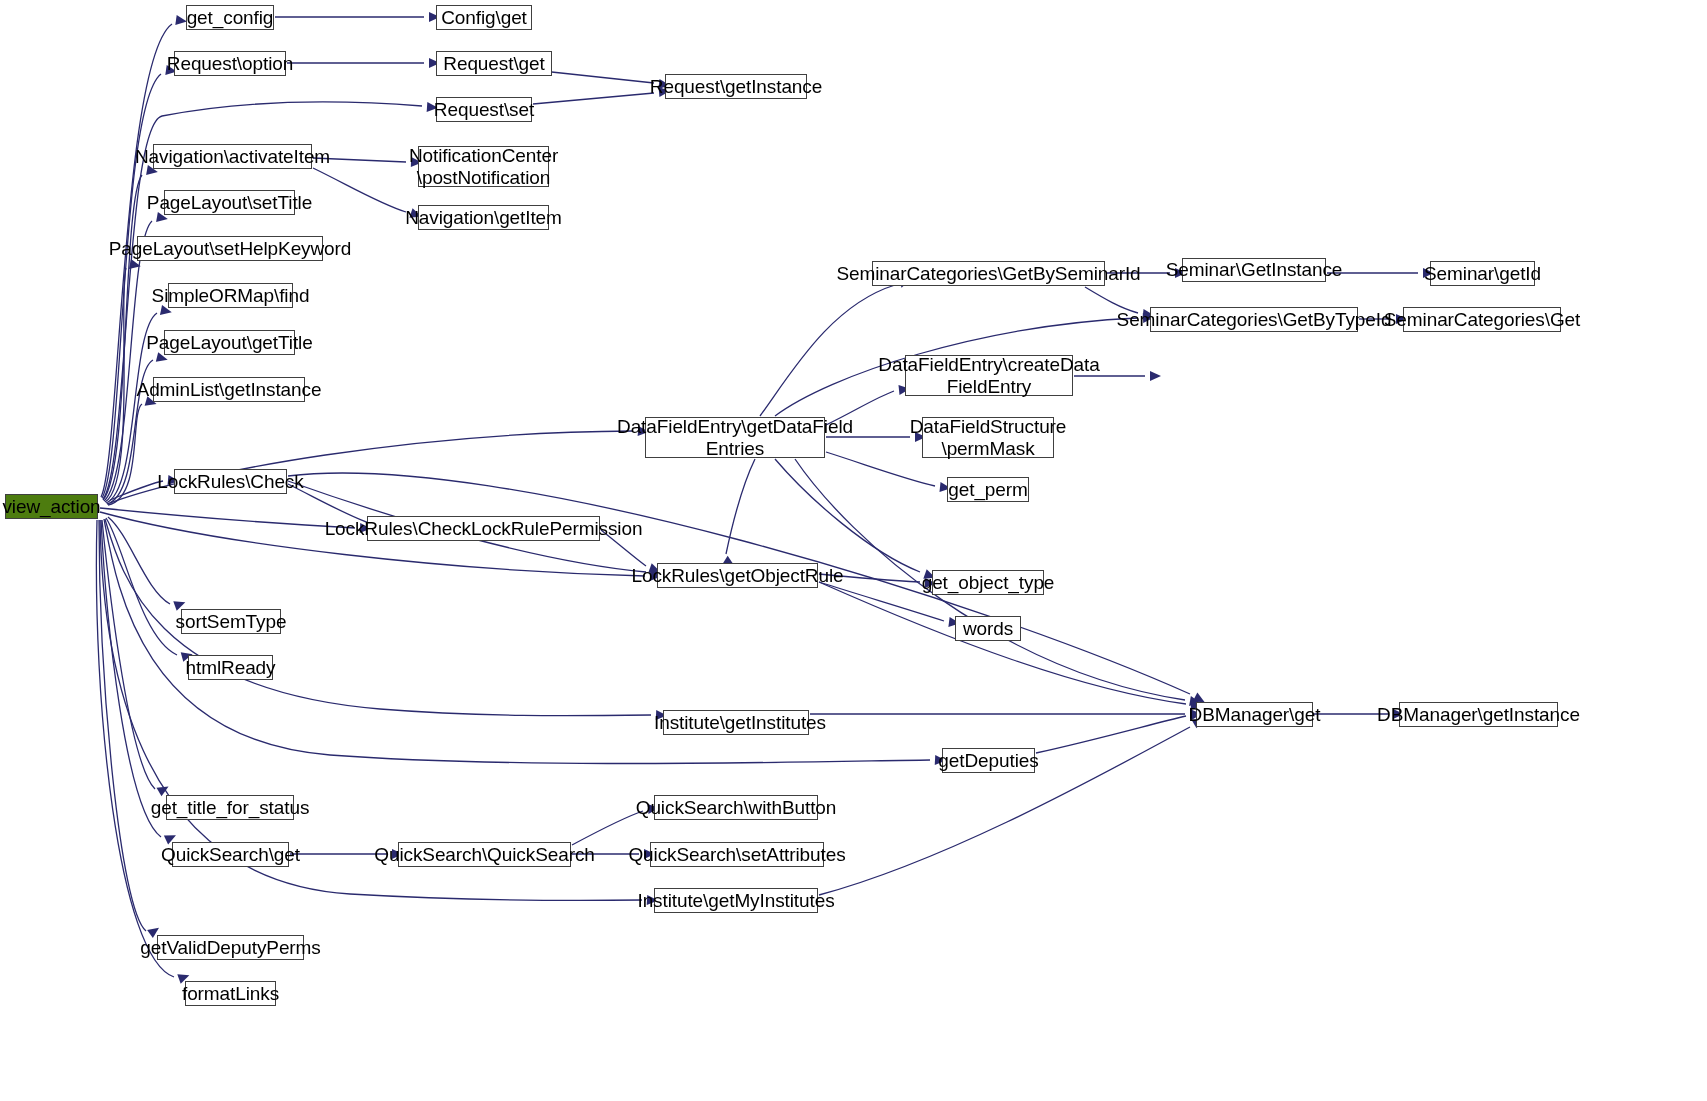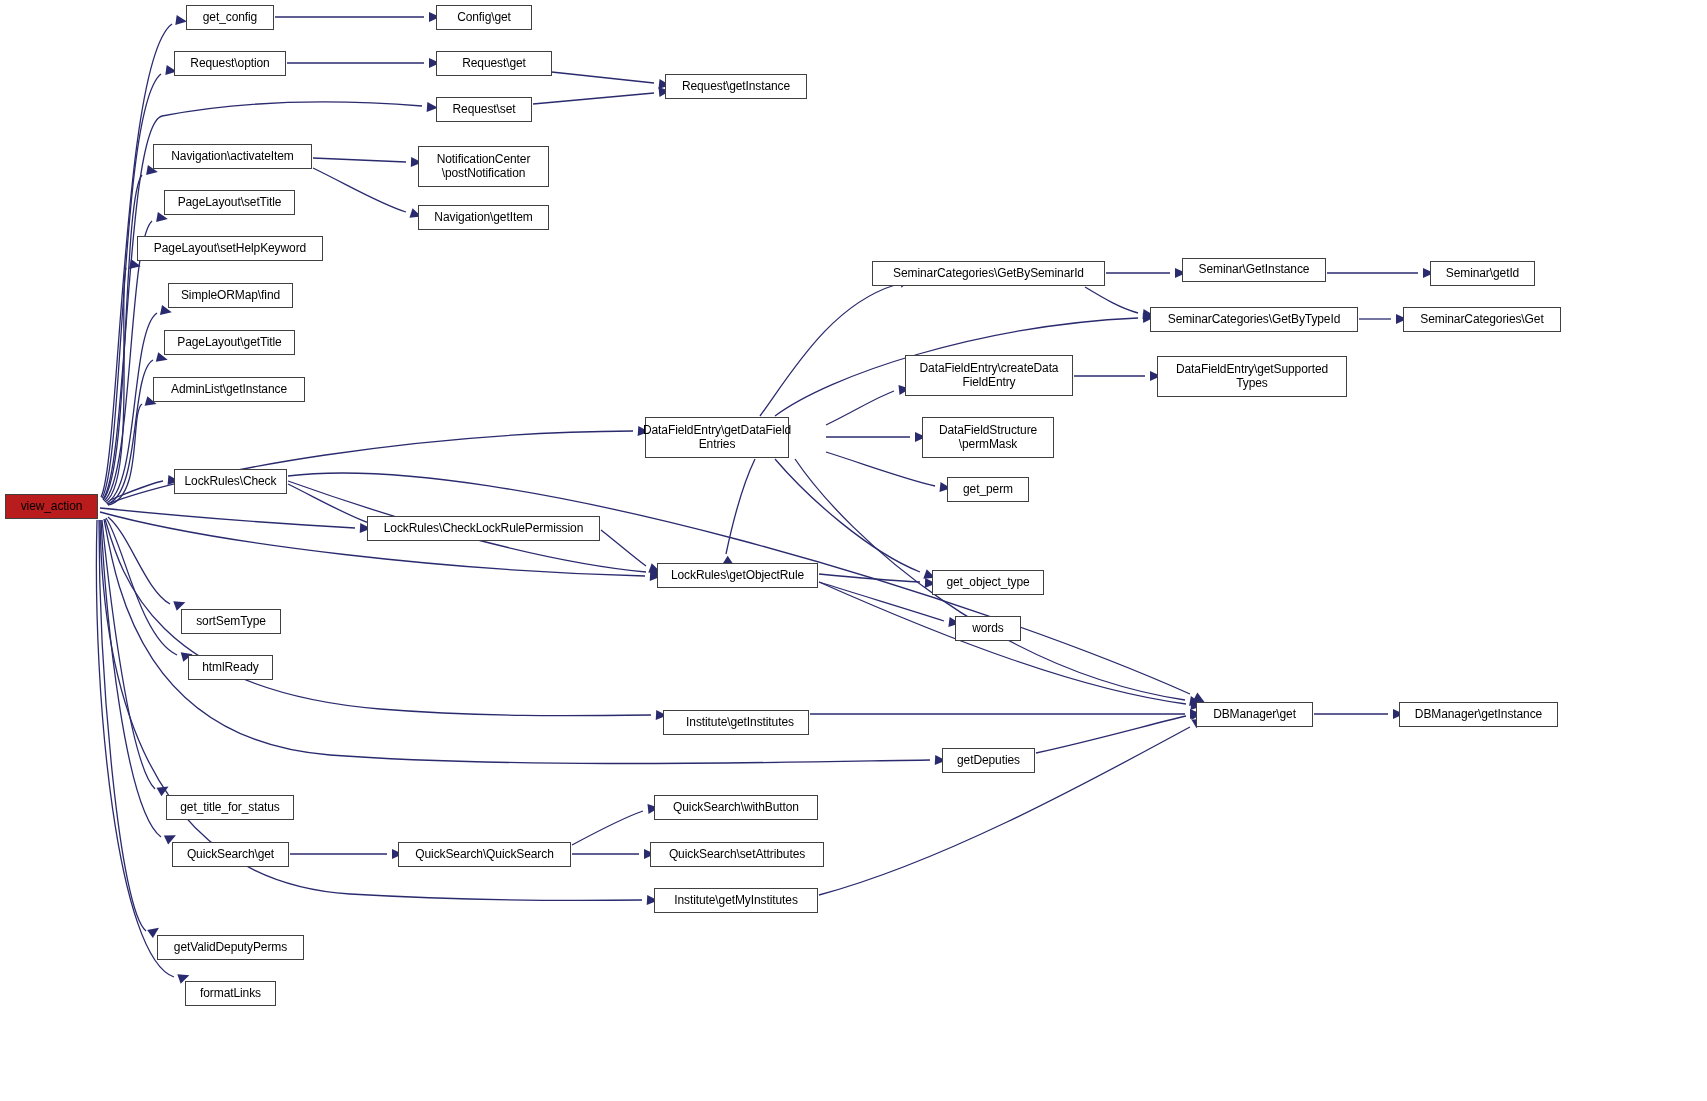--- a/index.html
+++ b/index.html
@@ -23,32 +23,32 @@
     width: 1707px;
     height: 1101px;
     pointer-events: none;
   }
   .node {
     position: absolute;
     box-sizing: border-box;
     border: 1px solid #404040;
     background: #ffffff;
     color: #000000;
-    font-size: 12px;
+    font-size: 19px;
     line-height: 1.12;
     display: flex;
     align-items: center;
     justify-content: center;
     text-align: center;
     white-space: pre-line;
     letter-spacing: -0.1px;
     z-index: 5;
   }
   .node.root {
-    background: #b91c1c;
+    background: #4d7c0f;
     border: 1px solid #404040;
   }
 </style>
 </head>
 <body>
 
 <div id="graph-root">
   <svg id="edge-layer" viewBox="0 0 1707 1101" xmlns="http://www.w3.org/2000/svg">
       <path d="M101,497 C120,460 122,60 172,24" fill="none" stroke="#2a2a6e" stroke-width="1.3"></path>
       <polygon points="0,-5 11,0 0,5" fill="#2a2a6e" transform="translate(176,20) rotate(8)"></polygon>
@@ -170,31 +170,29 @@
     <div class="node" style="left: 665px; top: 74px; width: 142px; height: 25px;">Request\getInstance</div>
     <div class="node" style="left: 153px; top: 144px; width: 159px; height: 25px;">Navigation\activateItem</div>
     <div class="node" style="left: 418px; top: 146px; width: 131px; height: 41px;">NotificationCenter
 \postNotification</div>
     <div class="node" style="left: 418px; top: 205px; width: 131px; height: 25px;">Navigation\getItem</div>
     <div class="node" style="left: 164px; top: 190px; width: 131px; height: 25px;">PageLayout\setTitle</div>
     <div class="node" style="left: 137px; top: 236px; width: 186px; height: 25px;">PageLayout\setHelpKeyword</div>
     <div class="node" style="left: 168px; top: 283px; width: 125px; height: 25px;">SimpleORMap\find</div>
     <div class="node" style="left: 164px; top: 330px; width: 131px; height: 25px;">PageLayout\getTitle</div>
     <div class="node" style="left: 153px; top: 377px; width: 152px; height: 25px;">AdminList\getInstance</div>
-    <div class="node" style="left: 645px; top: 417px; width: 144px; height: 41px;">DataFieldEntry\getDataField
+    <div class="node" style="left: 645px; top: 417px; width: 180px; height: 41px;">DataFieldEntry\getDataField
 Entries</div>
     <div class="node" style="left: 872px; top: 261px; width: 233px; height: 25px;">SeminarCategories\GetBySeminarId</div>
     <div class="node" style="left: 1182px; top: 258px; width: 144px; height: 24px;">Seminar\GetInstance</div>
     <div class="node" style="left: 1430px; top: 261px; width: 105px; height: 25px;">Seminar\getId</div>
     <div class="node" style="left: 1150px; top: 307px; width: 208px; height: 25px;">SeminarCategories\GetByTypeId</div>
     <div class="node" style="left: 1403px; top: 307px; width: 158px; height: 25px;">SeminarCategories\Get</div>
     <div class="node" style="left: 905px; top: 355px; width: 168px; height: 41px;">DataFieldEntry\createData
 FieldEntry</div>
-    <div class="node" style="left: 1157px; top: 356px; width: 190px; height: 41px;">DataFieldEntry\getSupported
-Types</div>
     <div class="node" style="left: 922px; top: 417px; width: 132px; height: 41px;">DataFieldStructure
 \permMask</div>
     <div class="node" style="left: 947px; top: 477px; width: 82px; height: 25px;">get_perm</div>
     <div class="node" style="left: 174px; top: 469px; width: 113px; height: 25px;">LockRules\Check</div>
     <div class="node" style="left: 367px; top: 516px; width: 233px; height: 25px;">LockRules\CheckLockRulePermission</div>
     <div class="node" style="left: 657px; top: 563px; width: 161px; height: 25px;">LockRules\getObjectRule</div>
     <div class="node" style="left: 932px; top: 570px; width: 112px; height: 25px;">get_object_type</div>
     <div class="node" style="left: 955px; top: 616px; width: 66px; height: 25px;">words</div>
     <div class="node" style="left: 181px; top: 609px; width: 100px; height: 25px;">sortSemType</div>
     <div class="node" style="left: 188px; top: 655px; width: 85px; height: 25px;">htmlReady</div>

